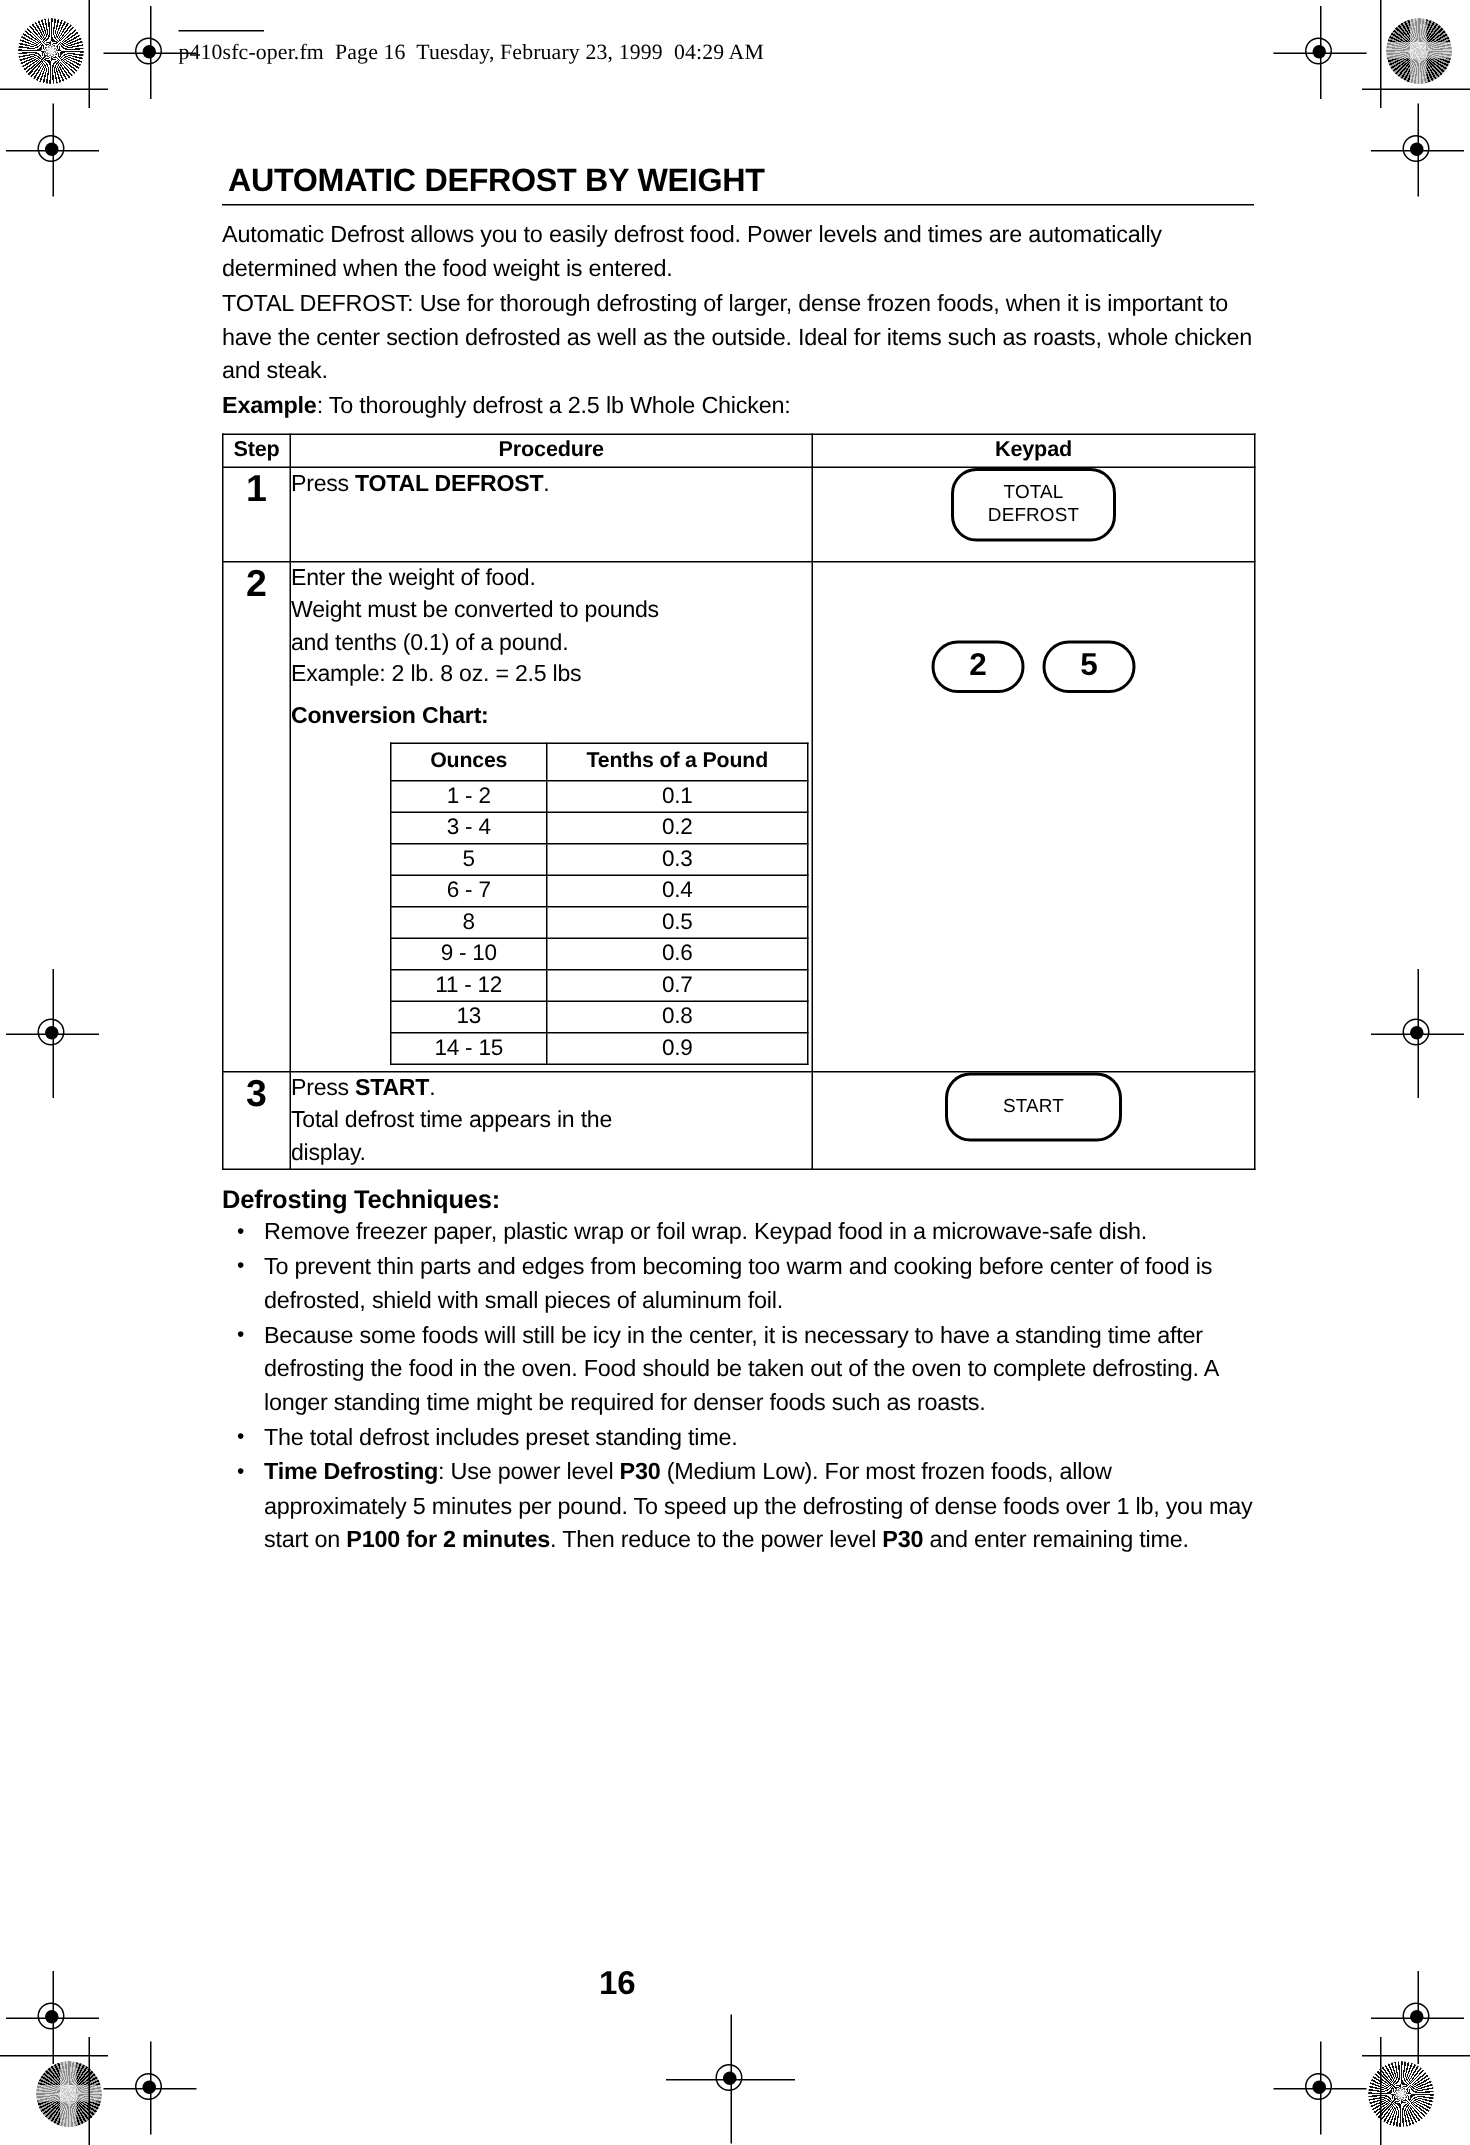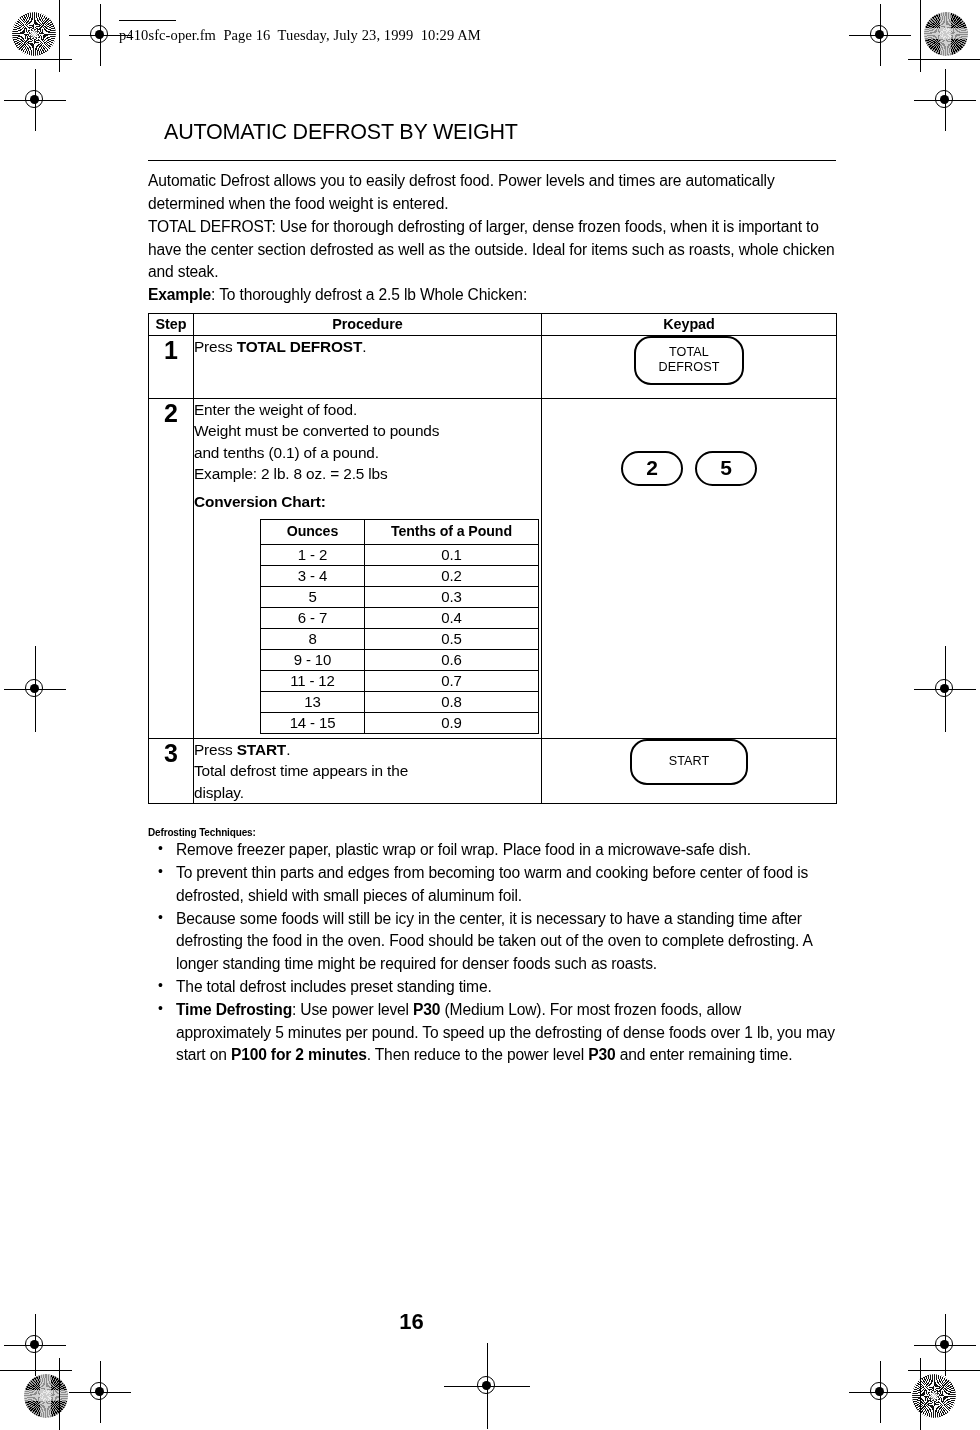--- a/index.html
+++ b/index.html
@@ -120,23 +120,23 @@
 
   
   .page {
     position: absolute;
     left: 148px;
     top: 104px;
     width: 688px;
   }
 
   h1.title {
-    margin: 16px;
+    margin: 4px;
     font-size: 21.5px;
-    font-weight: normal;
+    font-weight: bold;
     letter-spacing: -0.2px;
     line-height: 1.12;
   }
   .title-rule {
     margin-top: 4px;
     border-bottom: 1.6px solid #000;
   }
 
   .intro {
     margin-top: 9px;
@@ -245,22 +245,22 @@
     font-size: 21px;
     font-weight: bold;
     text-align: center;
     background: #fff;
     vertical-align: middle;
   }
   .btn-oval + .btn-oval { margin-left: 12px; }
 
   
   .tech-title {
-    margin-top: 23px;
-    font-size: 10px;
+    margin-top: 10px;
+    font-size: 17px;
     font-weight: bold;
     letter-spacing: -0.15px;
   }
   ul.tech {
     margin: 1px 0 0;
     padding: 0;
     list-style: none;
     font-size: 15.6px;
     line-height: 1.45;
     letter-spacing: -0.16px;
@@ -387,21 +387,21 @@
   <div class="reg wide tall" style="left:470px; top:1369px;">
     <div class="h"></div>
       <div class="v"></div>
       <div class="ring"></div>
       <div class="dot"></div>
   </div>
 </div>
 
 <div class="slug">
   <div class="rule"></div>
-  <div class="txt">p410sfc-oper.fm  Page 16  Tuesday, July 23, 1999  10:29 AM</div>
+  <div class="txt">p410sfc-oper.fm  Page 16  Tuesday, February 23, 1999  04:29 AM</div>
 </div>
 
 <div class="page">
 
   <h1 class="title">AUTOMATIC DEFROST BY WEIGHT</h1>
   <div class="title-rule"></div>
 
   <div class="intro">
     <div>Automatic Defrost allows you to easily defrost food. Power levels and times are automatically determined when the food weight is entered.</div>
     <div>TOTAL DEFROST: Use for thorough defrosting of larger, dense frozen foods, when it is important to have the center section defrosted as well as the outside. Ideal for items such as roasts, whole chicken and steak.</div>
@@ -508,21 +508,21 @@
         </td>
         <td class="keypad">
           <span class="btn-rect" style="padding:13px 26px 14px;">START</span>
         </td>
       </tr>
     </tbody>
   </table>
 
   <div class="tech-title">Defrosting Techniques:</div>
   <ul class="tech">
-    <li>Remove freezer paper, plastic wrap or foil wrap. Place food in a microwave-safe dish.</li>
+    <li>Remove freezer paper, plastic wrap or foil wrap. Keypad food in a microwave-safe dish.</li>
     <li>To prevent thin parts and edges from becoming too warm and cooking before center of food is defrosted, shield with small pieces of aluminum foil.</li>
     <li>Because some foods will still be icy in the center, it is necessary to have a standing time after defrosting the food in the oven. Food should be taken out of the oven to complete defrosting. A longer standing time might be required for denser foods such as roasts.</li>
     <li>The total defrost includes preset standing time.</li>
     <li><b>Time Defrosting</b><span>: Use power level </span><b>P30</b><span> (Medium Low). For most frozen foods, allow approximately 5 minutes per pound. To speed up the defrosting of dense foods over 1 lb, you may start on </span><b>P100 for 2 minutes</b><span>. Then reduce to the power level </span><b>P30</b><span> and enter remaining time.</span></li>
   </ul>
 </div>
 
 <div class="pageno">16</div>
 
 </body></html>

